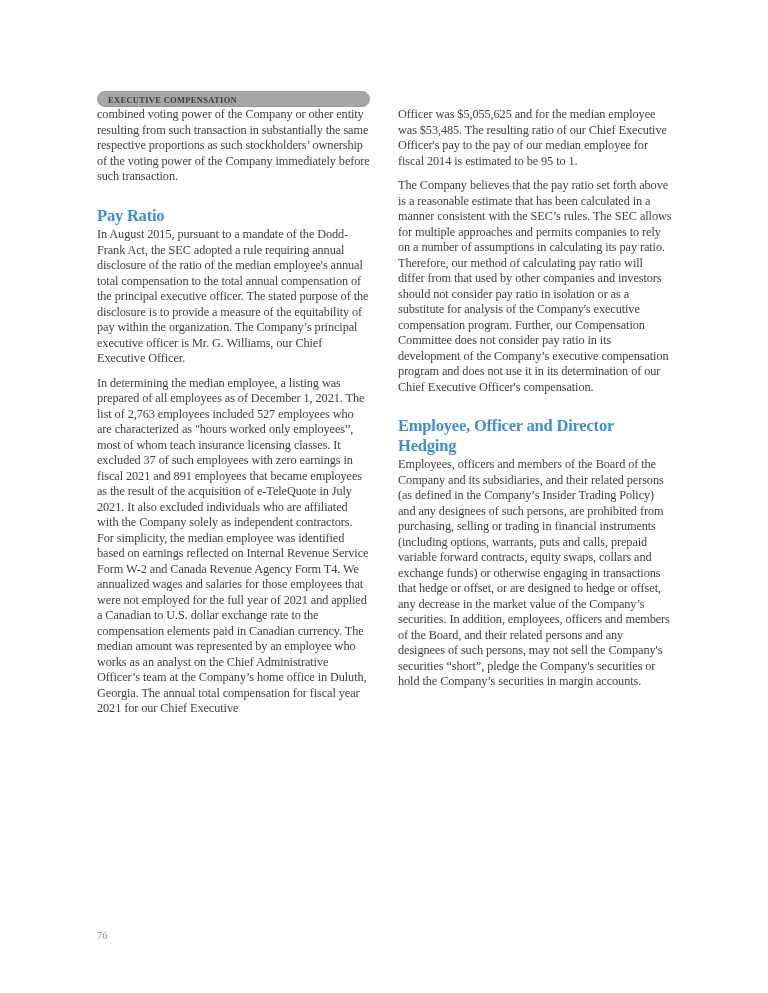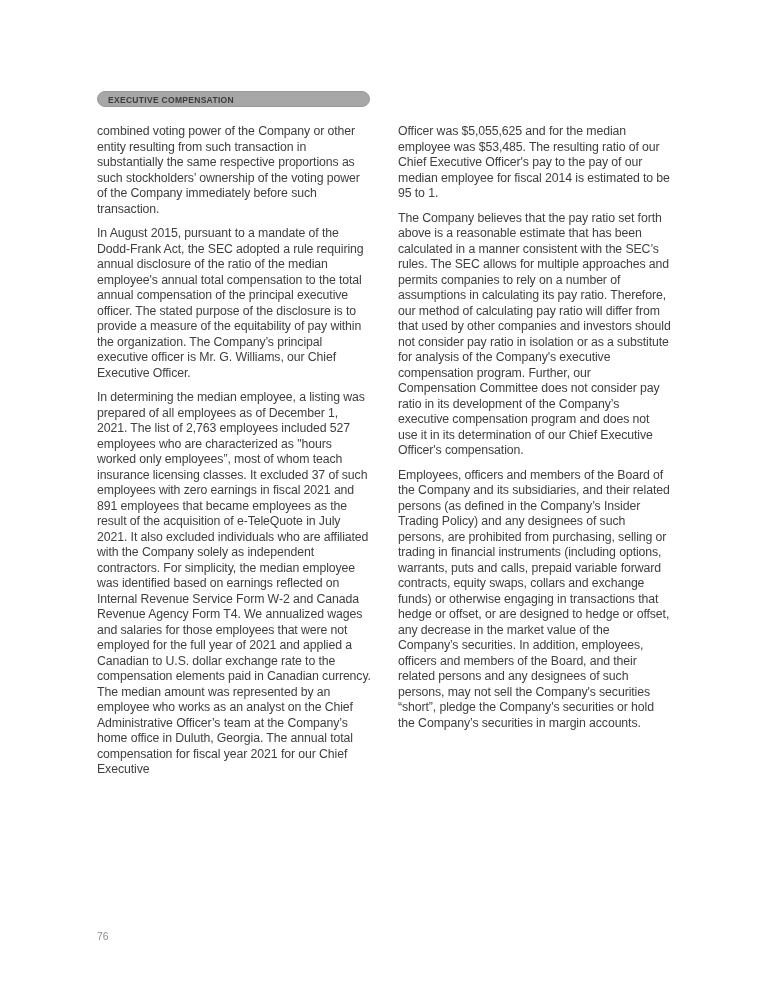--- a/index.html
+++ b/index.html
@@ -5,21 +5,21 @@
   html, body {
     margin: 0;
     padding: 0;
     background: #ffffff;
   }
   .page {
     position: relative;
     width: 768px;
     height: 951px;
     background: #ffffff;
-    font-family: Liberation Sans, sans-serif;
+    font-family: Liberation Serif, serif;
     color: #3f3f3f;
     overflow: hidden;
   }
   .content {
     position: absolute;
     left: 97px;
     top: 89px;
     width: 576px;
   }
   .badge {
@@ -34,21 +34,20 @@
     color: #3c3c3c;
     font-size: 8.5px;
     font-weight: bold;
     letter-spacing: 0.3px;
     padding-left: 10px;
   }
   .columns {
     display: flex;
     flex-direction: row;
     gap: 27px;
-    margin-top: 17px;
   }
   .col {
     width: 274px;
     flex: 0 0 274px;
   }
   .para {
     font-size: 12.3px;
     line-height: 15.5px;
     letter-spacing: -0.1px;
     margin: 0 0 9px 0;
@@ -74,27 +73,29 @@
 
 <div class="page">
   <div class="content">
 
     <div class="badge">EXECUTIVE COMPENSATION</div>
 
     <div class="columns">
 
       <div class="col">
         <p class="para">combined voting power of the Company or other entity resulting from such transaction in substantially the same respective proportions as such stockholders’ ownership of the voting power of the Company immediately before such transaction.</p>
+        <h2 class="heading">Pay Ratio</h2>
         <p class="para">In August 2015, pursuant to a mandate of the Dodd-Frank Act, the SEC adopted a rule requiring annual disclosure of the ratio of the median employee's annual total compensation to the total annual compensation of the principal executive officer. The stated purpose of the disclosure is to provide a measure of the equitability of pay within the organization. The Company’s principal executive officer is Mr. G. Williams, our Chief Executive Officer.</p>
         <p class="para">In determining the median employee, a listing was prepared of all employees as of December 1, 2021. The list of 2,763 employees included 527 employees who are characterized as "hours worked only employees”, most of whom teach insurance licensing classes. It excluded 37 of such employees with zero earnings in fiscal 2021 and 891 employees that became employees as the result of the acquisition of e-TeleQuote in July 2021. It also excluded individuals who are affiliated with the Company solely as independent contractors. For simplicity, the median employee was identified based on earnings reflected on Internal Revenue Service Form W-2 and Canada Revenue Agency Form T4. We annualized wages and salaries for those employees that were not employed for the full year of 2021 and applied a Canadian to U.S. dollar exchange rate to the compensation elements paid in Canadian currency. The median amount was represented by an employee who works as an analyst on the Chief Administrative Officer’s team at the Company’s home office in Duluth, Georgia. The annual total compensation for fiscal year 2021 for our Chief Executive</p>
       </div>
 
       <div class="col">
         <p class="para">Officer was $5,055,625 and for the median employee was $53,485. The resulting ratio of our Chief Executive Officer's pay to the pay of our median employee for fiscal 2014 is estimated to be 95 to 1.</p>
         <p class="para">The Company believes that the pay ratio set forth above is a reasonable estimate that has been calculated in a manner consistent with the SEC’s rules. The SEC allows for multiple approaches and permits companies to rely on a number of assumptions in calculating its pay ratio. Therefore, our method of calculating pay ratio will differ from that used by other companies and investors should not consider pay ratio in isolation or as a substitute for analysis of the Company's executive compensation program. Further, our Compensation Committee does not consider pay ratio in its development of the Company’s executive compensation program and does not use it in its determination of our Chief Executive Officer's compensation.</p>
+        <h2 class="heading">Employee, Officer and Director Hedging</h2>
         <p class="para">Employees, officers and members of the Board of the Company and its subsidiaries, and their related persons (as defined in the Company’s Insider Trading Policy) and any designees of such persons, are prohibited from purchasing, selling or trading in financial instruments (including options, warrants, puts and calls, prepaid variable forward contracts, equity swaps, collars and exchange funds) or otherwise engaging in transactions that hedge or offset, or are designed to hedge or offset, any decrease in the market value of the Company’s securities. In addition, employees, officers and members of the Board, and their related persons and any designees of such persons, may not sell the Company's securities “short”, pledge the Company's securities or hold the Company’s securities in margin accounts.</p>
       </div>
 
     </div>
   </div>
 
   <div class="page-number">76</div>
 </div>
 
 </body></html>

